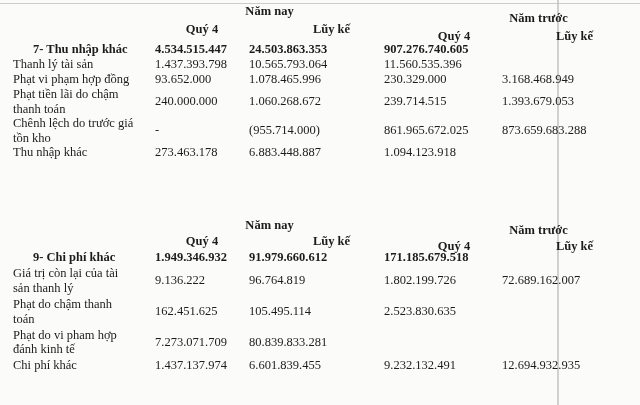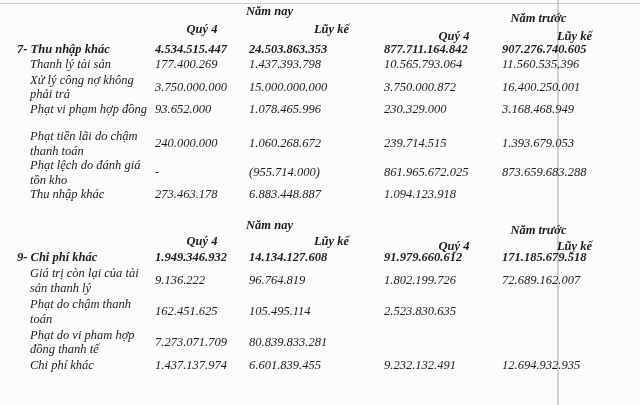--- a/index.html
+++ b/index.html
@@ -22,21 +22,21 @@
   }
   
   .h-artifact{
     position:absolute;left:0;top:3px;width:640px;height:1px;
     background:var(--scanline);opacity:.8;
   }
   .v-artifact{
     position:absolute;left:557px;top:0;width:1.5px;height:405px;
     background:var(--scanline);opacity:.75;
   }
-  .fin-table{position:absolute;left:0;width:522px;font-style:italic;}
+  .fin-table{position:absolute;left:0;width:522px;}
   .t1{top:0;}
   .t2{top:211px;}
   
   .thead{position:relative;height:42px;}
   .t2 .thead{height:39px;}
   .gh,.ch{
     position:absolute;display:block;
     font-weight:bold;text-align:center;
     box-sizing:border-box;white-space:nowrap;
   }
@@ -51,29 +51,29 @@
   .t2 .c1,.t2 .c2{top:23px;}
   .t2 .c3,.t2 .c4{top:28px;}
   
   .row{
     display:grid;
     grid-template-columns:155px 94px 135px 118px 123px;
     margin-right:15px;
     align-items:center;
   }
   .rh15{height:15px;} .rh16{height:16px;}
-  .rh28{height:28px;} .rh29{height:29px;margin-top:12px;}
+  .rh28{height:28px;} .rh29{height:29px;}
   .rh30{height:30px;} .rh31{height:31px;}
   .lbl{
-    padding-left:30px;
+    padding-left:13px;
     line-height:14.5px;
     white-space:pre-line;
   }
   .bold{font-weight:bold;}
-  .bold .lbl{padding-left:17px;}
+  .bold .lbl{padding-left:33px;}
   .num{
     font-variant-numeric:tabular-nums;
     white-space:nowrap;
   }
   .dash{padding-right:13px;}
 </style>
 </head>
 <body>
 
 <div class="page">
@@ -88,55 +88,45 @@
       <span class="ch c1">Quý 4</span>
       <span class="ch c2">Lũy kế</span>
       <span class="ch c3">Quý 4</span>
       <span class="ch c4">Lũy kế</span>
     </div>
 
     <div class="row bold rh15">
       <div class="lbl">7- Thu nhập khác</div>
       <div class="num">4.534.515.447</div>
       <div class="num">24.503.863.353</div>
-      <div class="num">877.711.164.842</div>
       <div class="num">907.276.740.605</div>
     </div>
     <div class="row rh15">
       <div class="lbl">Thanh lý tài sản</div>
-      <div class="num">177.400.269</div>
       <div class="num">1.437.393.798</div>
       <div class="num">10.565.793.064</div>
       <div class="num">11.560.535.396</div>
-    </div>
-    <div class="row rh30">
-      <div class="lbl">Xử lý công nợ không
-phải trả</div>
-      <div class="num">3.750.000.000</div>
-      <div class="num">15.000.000.000</div>
-      <div class="num">3.750.000.872</div>
-      <div class="num">16.400.250.001</div>
     </div>
     <div class="row rh15">
       <div class="lbl">Phạt vi phạm hợp đồng</div>
       <div class="num">93.652.000</div>
       <div class="num">1.078.465.996</div>
       <div class="num">230.329.000</div>
       <div class="num">3.168.468.949</div>
     </div>
     <div class="row rh29">
       <div class="lbl">Phạt tiền lãi do chậm
 thanh toán</div>
       <div class="num">240.000.000</div>
       <div class="num">1.060.268.672</div>
       <div class="num">239.714.515</div>
       <div class="num">1.393.679.053</div>
     </div>
     <div class="row rh28">
-      <div class="lbl">Phạt lệch do đánh giá
+      <div class="lbl">Chênh lệch do trước giá
 tồn kho</div>
       <div class="num dash">-</div>
       <div class="num">(955.714.000)</div>
       <div class="num">861.965.672.025</div>
       <div class="num">873.659.683.288</div>
     </div>
     <div class="row rh16">
       <div class="lbl">Thu nhập khác</div>
       <div class="num">273.463.178</div>
       <div class="num">6.883.448.887</div>
@@ -150,42 +140,41 @@
       <span class="gh g2">Năm trước</span>
       <span class="ch c1">Quý 4</span>
       <span class="ch c2">Lũy kế</span>
       <span class="ch c3">Quý 4</span>
       <span class="ch c4">Lũy kế</span>
     </div>
 
     <div class="row bold rh15">
       <div class="lbl">9- Chi phí khác</div>
       <div class="num">1.949.346.932</div>
-      <div class="num">14.134.127.608</div>
       <div class="num">91.979.660.612</div>
       <div class="num">171.185.679.518</div>
     </div>
     <div class="row rh31">
       <div class="lbl">Giá trị còn lại của tài
 sản thanh lý</div>
       <div class="num">9.136.222</div>
       <div class="num">96.764.819</div>
       <div class="num">1.802.199.726</div>
       <div class="num">72.689.162.007</div>
     </div>
     <div class="row rh31">
       <div class="lbl">Phạt do chậm thanh
 toán</div>
       <div class="num">162.451.625</div>
       <div class="num">105.495.114</div>
       <div class="num">2.523.830.635</div>
     </div>
     <div class="row rh30">
       <div class="lbl">Phạt do vi pham hợp
-đồng thanh tế</div>
+đánh kinh tế</div>
       <div class="num">7.273.071.709</div>
       <div class="num">80.839.833.281</div>
     </div>
     <div class="row rh16">
       <div class="lbl">Chi phí khác</div>
       <div class="num">1.437.137.974</div>
       <div class="num">6.601.839.455</div>
       <div class="num">9.232.132.491</div>
       <div class="num">12.694.932.935</div>
     </div>

